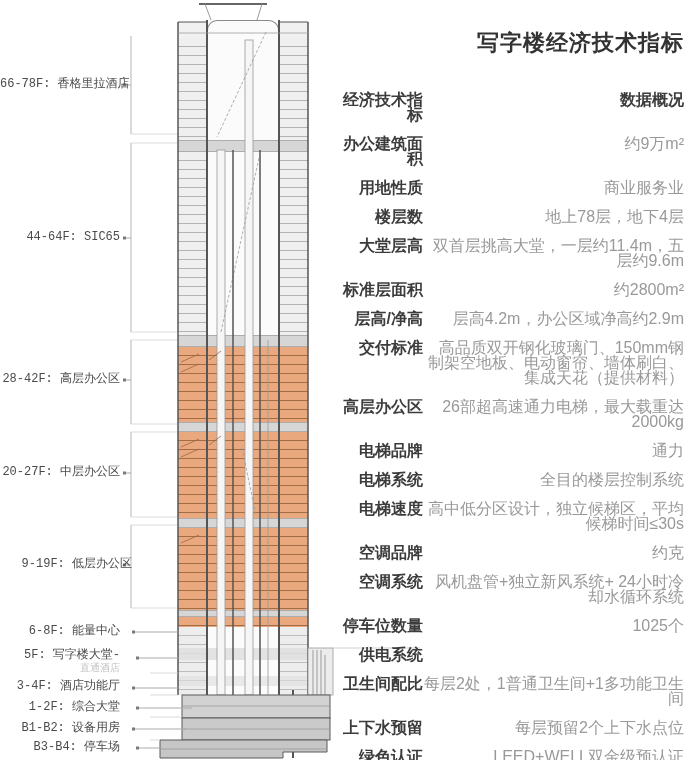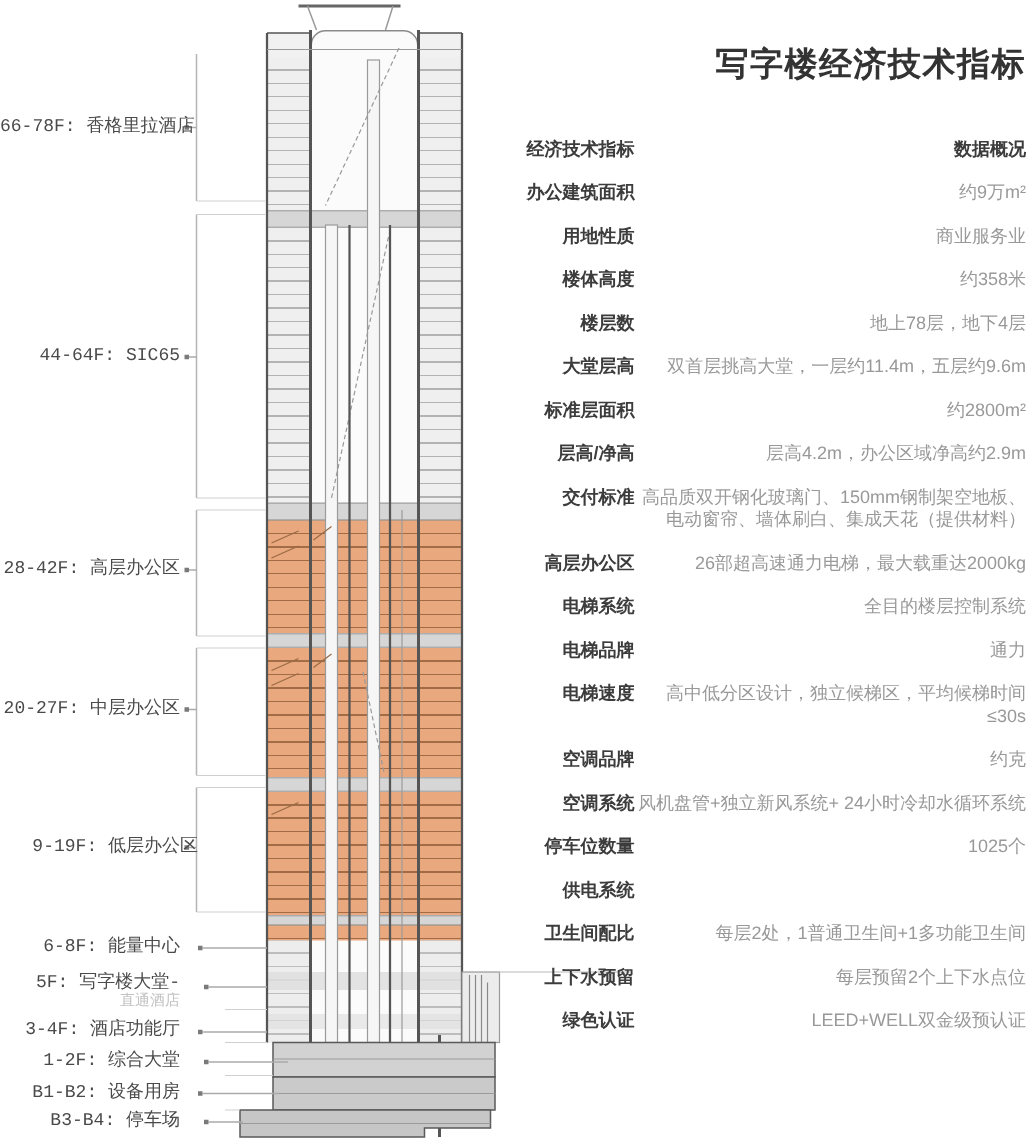--- a/index.html
+++ b/index.html
@@ -13,21 +13,21 @@
   .pat-orange{background:repeating-linear-gradient(to bottom,#e9a87d 0 8px,#a26c47 8px 9px);}
   .band{background:#d6d6d6;border-top:1px solid #adadad;border-bottom:1px solid #adadad;box-sizing:border-box;}
   
   .flabel{position:absolute;left:0;width:120px;text-align:right;font-size:12px;
           line-height:15px;color:#4a4a4a;white-space:nowrap;}
   .flabel .sub{display:block;font-size:10px;color:#c2c2c2;line-height:11px;}
   
   #panel{position:absolute;left:332px;top:28px;width:352px;text-align:right;}
   #panel h1{margin:0 0 34px 0;font-size:22px;line-height:30px;font-weight:bold;
             color:#333;letter-spacing:1px;}
-  .spec-row{display:flex;margin-bottom:14px;font-size:12px;line-height:15px;}
+  .spec-row{display:flex;margin-bottom:14px;font-size:16px;line-height:15px;}
   .spec-label{width:91px;flex:0 0 91px;font-weight:bold;color:#3c3c3c;}
   .spec-value{flex:1;color:#999;white-space:pre-line;}
   .spec-row.header .spec-value{color:#3c3c3c;font-weight:bold;}
 </style>
 </head>
 <body>
 
 <div id="diagram">
 
   <div class="abs" style="left:178px;top:22px;width:29px;height:673px;background:#f1f1f1;"></div>
@@ -164,24 +164,20 @@
   </div>
   <div class="spec-row">
     <div class="spec-label">办公建筑面积</div>
     <div class="spec-value">约9万m²</div>
   </div>
   <div class="spec-row">
     <div class="spec-label">用地性质</div>
     <div class="spec-value">商业服务业</div>
   </div>
   <div class="spec-row">
-    <div class="spec-label">楼体高度</div>
-    <div class="spec-value">约358米</div>
-  </div>
-  <div class="spec-row">
     <div class="spec-label">楼层数</div>
     <div class="spec-value">地上78层，地下4层</div>
   </div>
   <div class="spec-row">
     <div class="spec-label">大堂层高</div>
     <div class="spec-value">双首层挑高大堂，一层约11.4m，五层约9.6m</div>
   </div>
   <div class="spec-row">
     <div class="spec-label">标准层面积</div>
     <div class="spec-value">约2800m²</div>
@@ -192,28 +188,28 @@
   </div>
   <div class="spec-row">
     <div class="spec-label">交付标准</div>
     <div class="spec-value">高品质双开钢化玻璃门、150mm钢制架空地板、电动窗帘、墙体刷白、集成天花（提供材料）</div>
   </div>
   <div class="spec-row">
     <div class="spec-label">高层办公区</div>
     <div class="spec-value">26部超高速通力电梯，最大载重达2000kg</div>
   </div>
   <div class="spec-row">
+    <div class="spec-label">电梯品牌</div>
+    <div class="spec-value">通力</div>
+  </div>
+  <div class="spec-row">
     <div class="spec-label">电梯系统</div>
     <div class="spec-value">全目的楼层控制系统</div>
   </div>
   <div class="spec-row">
-    <div class="spec-label">电梯品牌</div>
-    <div class="spec-value">通力</div>
-  </div>
-  <div class="spec-row">
     <div class="spec-label">电梯速度</div>
     <div class="spec-value">高中低分区设计，独立候梯区，平均候梯时间≤30s</div>
   </div>
   <div class="spec-row">
     <div class="spec-label">空调品牌</div>
     <div class="spec-value">约克</div>
   </div>
   <div class="spec-row">
     <div class="spec-label">空调系统</div>
     <div class="spec-value">风机盘管+独立新风系统+ 24小时冷却水循环系统</div>

